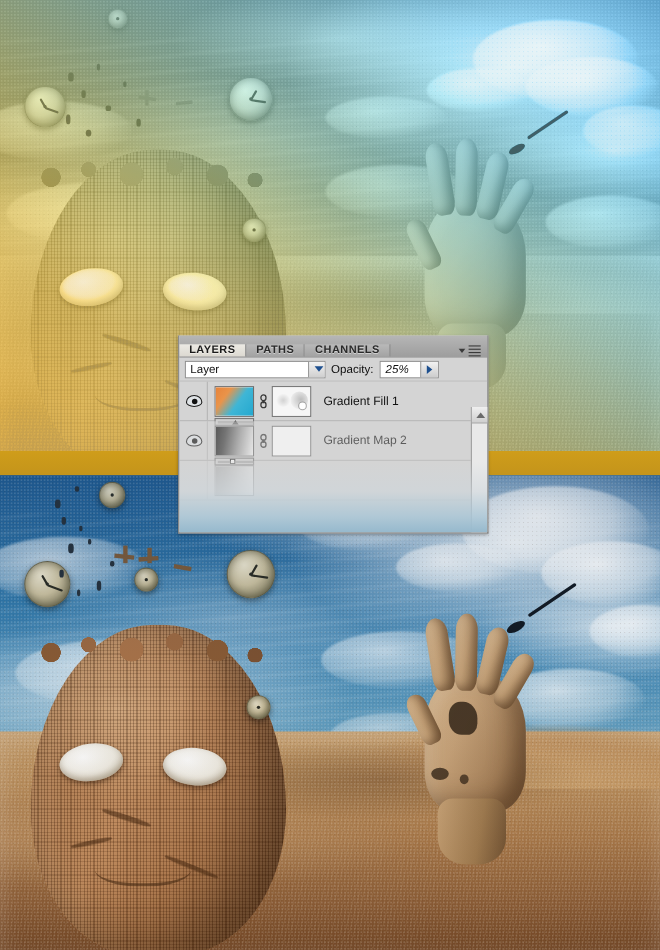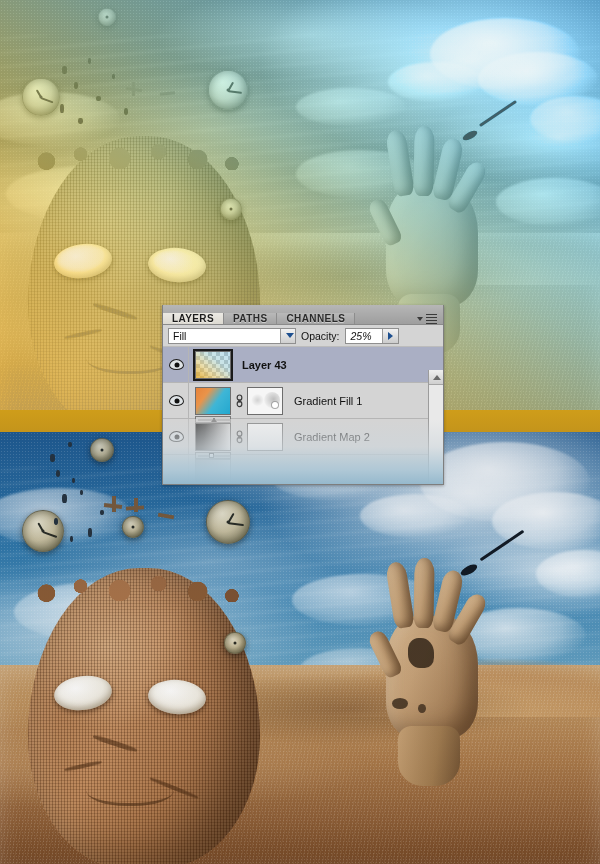--- a/index.html
+++ b/index.html
@@ -577,52 +577,37 @@
           <i></i>
             <i></i>
             <i></i>
             <i></i>
         </span>
       </div>
     </div>
 
     <div class="ps-row">
       <div class="blend-select">
-        <span>Fill</span>
+        <span>Layer</span>
         <span class="blend-arrow">
             <i></i>
           </span>
       </div>
       <span class="lbl">Opacity:</span>
       <div class="numbox">
         <span class="v">25%</span>
         <span class="stp">
             <i></i>
           </span>
       </div>
     </div>
 
 
     <div class="layer-list">
 
-      <div class="layer-item selected">
-        <div class="eye-cell">
-          <span class="eye-ico">
-            <span class="out"></span>
-              <span class="pup"></span>
-          </span>
-        </div>
-        <div class="thumb-wrap" style="margin-left:4px;">
-          <div class="thumb sel-outline">
-            <div class="th-checker"></div>
-            <div class="th-grad-l43"></div>
-          </div>
-        </div>
-        <span class="layer-name bold">Layer 43</span>
-      </div>
 
       <div class="layer-item">
         <div class="eye-cell">
           <span class="eye-ico">
             <span class="out"></span>
               <span class="pup"></span>
           </span>
         </div>
         <div class="thumb-wrap" style="margin-left:4px;">
           <div class="thumb">

